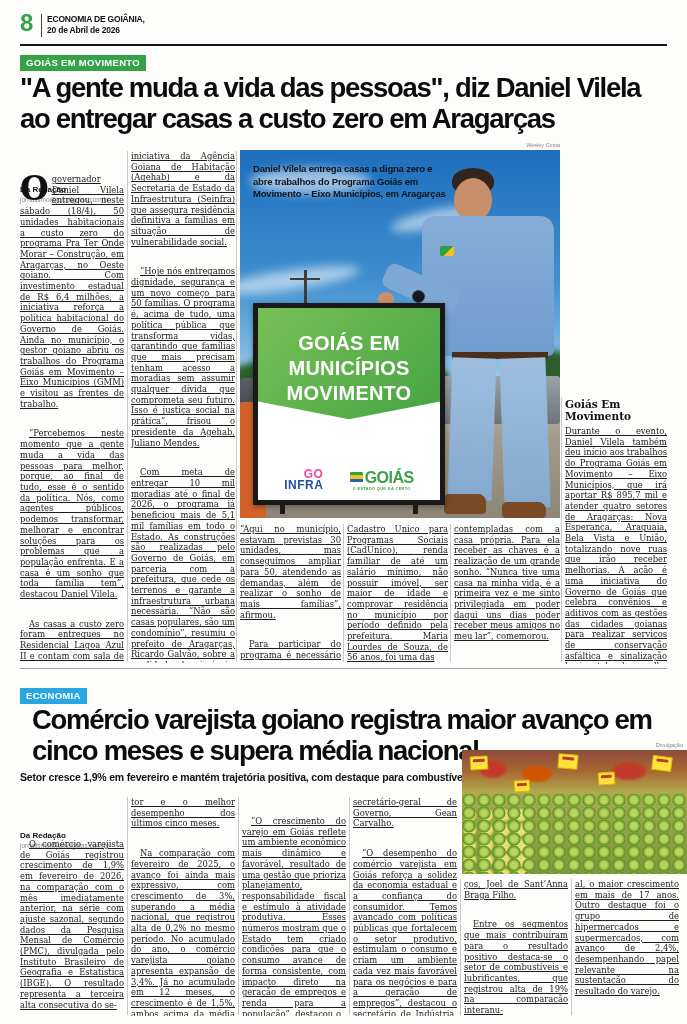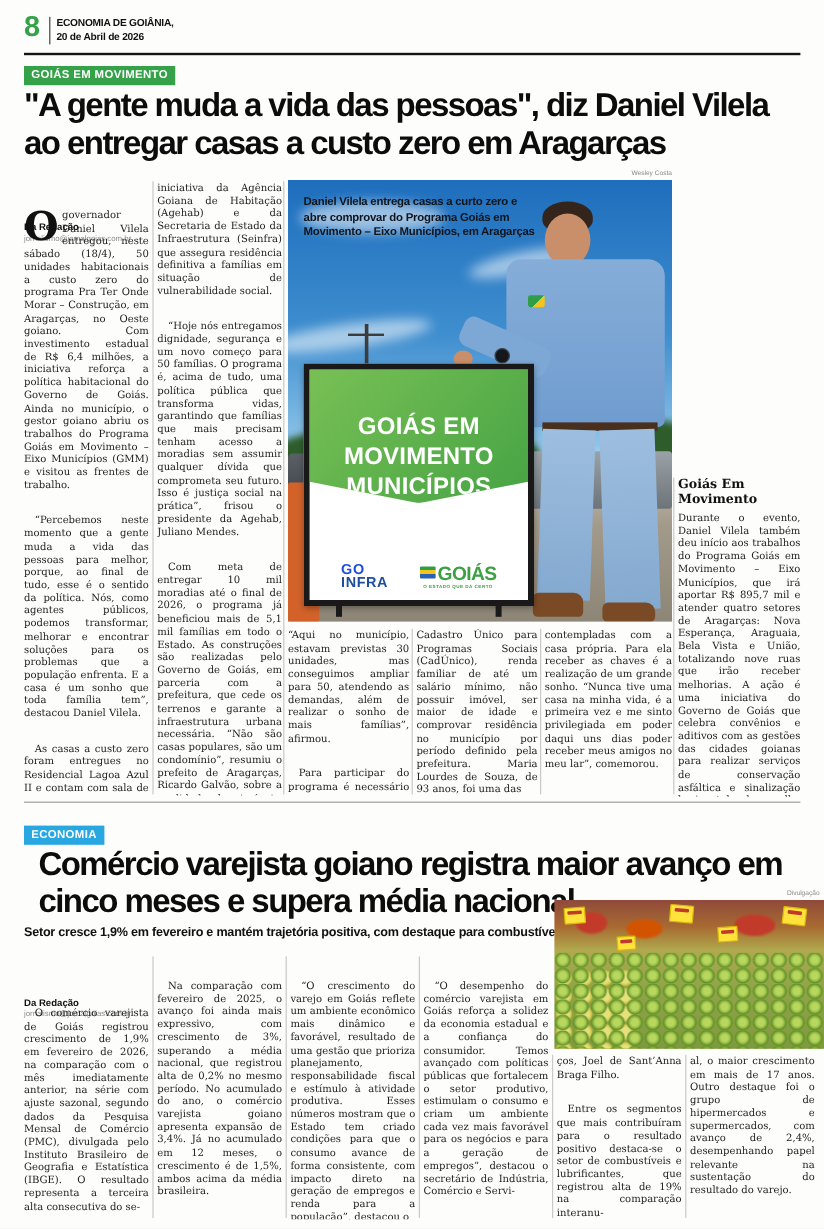--- a/index.html
+++ b/index.html
@@ -28,21 +28,21 @@
   .hl2{left:20px;top:704px;margin-left:12px;}
   .subhead{left:20px;top:771px;font:bold 10.5px/12px "Liberation Sans",sans-serif;letter-spacing:-0.2px;color:#111;}
   
   .greenbox{left:565px;top:112px;width:102px;height:276px;background:#35a24a;color:#fff;box-sizing:border-box;
             padding:8px 7px;font:bold 12.5px/18.2px "Liberation Sans",sans-serif;letter-spacing:-0.4px;overflow:hidden;}
   
   .byline-name{font:bold 8px/10px "Liberation Sans",sans-serif;color:#111;margin-top:36px;}
   .byline-mail{font:6.5px/9px "Liberation Sans",sans-serif;color:#8a8a8a;}
   
   .col{overflow:hidden;font-size:8.4px;line-height:10.7px;text-align:justify;}
-  .col p{margin:0;}
+  .col p{margin:0;text-decoration:underline;}
   .col p.ind{text-indent:9px;margin-top:19px;}
   .dropcap{float:left;font:bold 33px/27px "DejaVu Serif",serif;margin:1px 3px 0 0;color:#111;}
   .vrule{background:#c9c9c9;width:1px;}
   .subhead2-h{font:bold 10.5px/12px "DejaVu Serif",serif;color:#111;margin:0 0 4px 0;}
   .credit{font:5.5px/7px "Liberation Sans",sans-serif;color:#888;text-align:right;}
   .art-divider{left:20px;top:668px;width:647px;height:1px;background:#9e9e9e;}
   
   .photo1{left:240px;top:150px;width:320px;height:368px;overflow:hidden;background:linear-gradient(180deg,#1e6ebd 0%,#3f8ecf 35%,#8ec4e8 60%,#cfe8f7 66%,#b9b3a4 70%,#a29a8a 78%,#8d8576 100%);}
   .cloud{position:absolute;background:#ffffff;border-radius:50%;filter:blur(5px);opacity:.55;}
   .treeband{position:absolute;background:#2e5d2b;border-radius:45%;filter:blur(3px);}
@@ -58,25 +58,25 @@
   .arm{position:absolute;background:#7da7d4;border-radius:8px;transform:rotate(24deg);}
   .hand{position:absolute;background:#c98e6a;border-radius:50%;}
   .watch{position:absolute;background:#14181c;border-radius:50%;border:1px solid #3c444c;}
   .jeans{position:absolute;background:linear-gradient(180deg,#9dbedf,#84a9cf);}
   .belt{position:absolute;background:#4a2f1d;}
   .boot{position:absolute;background:#7a4a26;border-radius:5px 8px 4px 4px;}
   .badge{position:absolute;background:linear-gradient(135deg,#2f9e46 55%,#f2c41d 55%);border-radius:2px;}
   
   .sign{position:absolute;left:13px;top:153px;width:192px;height:202px;background:#fff;border:5px solid #191919;box-sizing:border-box;box-shadow:0 2px 5px rgba(0,0,0,.35);}
   .sign-green{position:absolute;left:0;top:0;width:100%;height:58%;background:linear-gradient(135deg,#78c055,#46a344);
-              clip-path:polygon(0 0,100% 0,100% 84%,50% 100%,0 84%);display:flex;align-items:flex-end;justify-content:center;}
+              clip-path:polygon(0 0,100% 0,100% 84%,50% 100%,0 84%);display:flex;align-items:center;justify-content:center;}
   .sign-title{margin-top:10px;text-align:center;color:#fff;font:bold 20px/25px "Liberation Sans",sans-serif;letter-spacing:0.2px;}
   .sign-logos{position:absolute;left:0;bottom:8px;width:100%;display:flex;align-items:center;justify-content:space-evenly;}
   .goinfra{font:bold 12px/11px "Liberation Sans",sans-serif;letter-spacing:0.5px;}
-  .goinfra .go{color:#1d4ed8;}
+  .goinfra .go{color:#ec4899;text-align:right;}
   .goinfra .infra{color:#1d4f9e;}
   .goiaslogo{text-align:center;}
   .goiaslogo .flag{display:inline-block;width:13px;height:10px;background:linear-gradient(180deg,#2f9e46 33%,#f2c41d 33%,#f2c41d 66%,#2762b5 66%);vertical-align:1px;margin-right:2px;border-radius:1px;}
   .goiaslogo .name{font:bold 16px/14px "Liberation Sans",sans-serif;color:#3da144;letter-spacing:-0.5px;}
   .goiaslogo .slogan{font:bold 3.8px/5px "Liberation Sans",sans-serif;color:#3da144;letter-spacing:0.4px;}
   .sign-leg{position:absolute;background:#191919;width:5px;height:14px;bottom:-14px;}
   .caption{left:253px;top:163px;width:198px;font:bold 9.5px/12.5px "Liberation Sans",sans-serif;color:#10151c;letter-spacing:-0.2px;}
   
   .photo2{left:462px;top:750px;width:225px;height:124px;overflow:hidden;background:linear-gradient(180deg,#8f4a3a 0%,#a86a32 18%,#b0a94e 34%,#93a648 55%,#7d9a3c 100%);}
   .limes{position:absolute;left:0;top:44px;width:225px;height:80px;
@@ -154,46 +154,46 @@
     <div class="belt" style="left:212px;top:202px;width:96px;height:7px;"></div>
     <div class="jeans" style="left:210px;top:208px;width:44px;height:142px;transform:rotate(2deg);"></div>
     <div class="jeans" style="left:262px;top:208px;width:46px;height:150px;transform:rotate(-2deg);"></div>
     <div class="boot" style="left:204px;top:344px;width:42px;height:20px;"></div>
     <div class="boot" style="left:262px;top:352px;width:44px;height:16px;"></div>
 
     <div class="sign">
       <div class="sign-green">
         <div class="sign-title">
           <div>GOIÁS EM</div>
+          <div>MUNICÍPIOS</div>
           <div>MOVIMENTO</div>
-          <div>MUNICÍPIOS</div>
         </div>
       </div>
       <div class="sign-logos">
         <div class="goinfra">
           <div class="go">GO</div>
           <div class="infra">INFRA</div>
         </div>
         <div class="goiaslogo">
           <div><span class="flag"></span><span class="name">GOIÁS</span></div>
           <div class="slogan">O ESTADO QUE DÁ CERTO</div>
         </div>
       </div>
       <div class="sign-leg" style="left:22px;"></div>
       <div class="sign-leg" style="right:22px;"></div>
     </div>
   </div>
-  <div class="abs caption">Daniel Vilela entrega casas a curto zero e abre comprovar do Programa Goiás em Movimento – Eixo Municípios, em Aragarças</div>
+  <div class="abs caption">Daniel Vilela entrega casas a digna zero e abre trabalhos do Programa Goiás em Movimento – Eixo Municípios, em Aragarças</div>
 
   <div class="abs col" style="left:240px;top:524px;width:101px;height:138px;">
     <p>“Aqui no município, estavam previstas 30 unidades, mas conseguimos ampliar para 50, atendendo as demandas, além de realizar o sonho de mais famílias”, afirmou.</p>
     <p class="ind">Para participar do programa é necessário que o beneficiado tenha inscrição ativa no</p>
   </div>
   <div class="abs col" style="left:347px;top:524px;width:101px;height:138px;">
-    <p>Cadastro Único para Programas Sociais (CadÚnico), renda familiar de até um salário mínimo, não possuir imóvel, ser maior de idade e comprovar residência no município por período definido pela prefeitura. Maria Lourdes de Souza, de 93 anos, foi uma das</p>
+    <p>Cadastro Único para Programas Sociais (CadÚnico), renda familiar de até um salário mínimo, não possuir imóvel, ser maior de idade e comprovar residência no município por período definido pela prefeitura. Maria Lourdes de Souza, de 56 anos, foi uma das</p>
   </div>
   <div class="abs col" style="left:454px;top:524px;width:106px;height:138px;">
     <p>contempladas com a casa própria. Para ela receber as chaves é a realização de um grande sonho. “Nunca tive uma casa na minha vida, é a primeira vez e me sinto privilegiada em poder daqui uns dias poder receber meus amigos no meu lar”, comemorou.</p>
   </div>
 
   <div class="abs" style="left:565px;top:398px;width:102px;">
     <div class="subhead2-h">Goiás Em Movimento</div>
     <div class="col" style="width:102px;height:238px;position:static;">
       <p>Durante o evento, Daniel Vilela também deu início aos trabalhos do Programa Goiás em Movimento – Eixo Municípios, que irá aportar R$ 895,7 mil e atender quatro setores de Aragarças: Nova Esperança, Araguaia, Bela Vista e União, totalizando nove ruas que irão receber melhorias. A ação é uma iniciativa do Governo de Goiás que celebra convênios e aditivos com as gestões das cidades goianas para realizar serviços de conservação asfáltica e sinalização horizontal da malha viária urbana.</p>
     </div>
@@ -230,26 +230,28 @@
 
   <div class="abs" style="left:20px;top:795px;">
     <div class="byline-name">Da Redação</div>
     <div class="byline-mail">jornalismo@jornalgoias.com.br</div>
   </div>
 
   <div class="abs col" style="left:20px;top:820px;width:104px;height:196px;">
     <p class="ind">O comércio varejista de Goiás registrou crescimento de 1,9% em fevereiro de 2026, na comparação com o mês imediatamente anterior, na série com ajuste sazonal, segundo dados da Pesquisa Mensal de Comércio (PMC), divulgada pelo Instituto Brasileiro de Geografia e Estatística (IBGE). O resultado representa a terceira alta consecutiva do se-</p>
   </div>
   <div class="abs col" style="left:131px;top:797px;width:104px;height:219px;">
+    <p>tor e o melhor desempenho dos últimos cinco meses.</p>
     <p class="ind">Na comparação com fevereiro de 2025, o avanço foi ainda mais expressivo, com crescimento de 3%, superando a média nacional, que registrou alta de 0,2% no mesmo período. No acumulado do ano, o comércio varejista goiano apresenta expansão de 3,4%. Já no acumulado em 12 meses, o crescimento é de 1,5%, ambos acima da média brasileira.</p>
   </div>
   <div class="abs col" style="left:242px;top:797px;width:104px;height:219px;">
     <p class="ind">“O crescimento do varejo em Goiás reflete um ambiente econômico mais dinâmico e favorável, resultado de uma gestão que prioriza planejamento, responsabilidade fiscal e estímulo à atividade produtiva. Esses números mostram que o Estado tem criado condições para que o consumo avance de forma consistente, com impacto direto na geração de empregos e renda para a população”, destacou o</p>
   </div>
   <div class="abs col" style="left:353px;top:797px;width:104px;height:219px;">
+    <p>secretário-geral de Governo, Gean Carvalho.</p>
     <p class="ind">“O desempenho do comércio varejista em Goiás reforça a solidez da economia estadual e a confiança do consumidor. Temos avançado com políticas públicas que fortalecem o setor produtivo, estimulam o consumo e criam um ambiente cada vez mais favorável para os negócios e para a geração de empregos”, destacou o secretário de Indústria, Comércio e Servi-</p>
   </div>
   <div class="abs col" style="left:464px;top:879px;width:104px;height:137px;">
     <p>ços, Joel de Sant’Anna Braga Filho.</p>
     <p class="ind">Entre os segmentos que mais contribuíram para o resultado positivo destaca-se o setor de combustíveis e lubrificantes, que registrou alta de 19% na comparação interanu-</p>
   </div>
   <div class="abs col" style="left:575px;top:879px;width:104px;height:137px;">
     <p>al, o maior crescimento em mais de 17 anos. Outro destaque foi o grupo de hipermercados e supermercados, com avanço de 2,4%, desempenhando papel relevante na sustentação do resultado do varejo.</p>
   </div>
 

